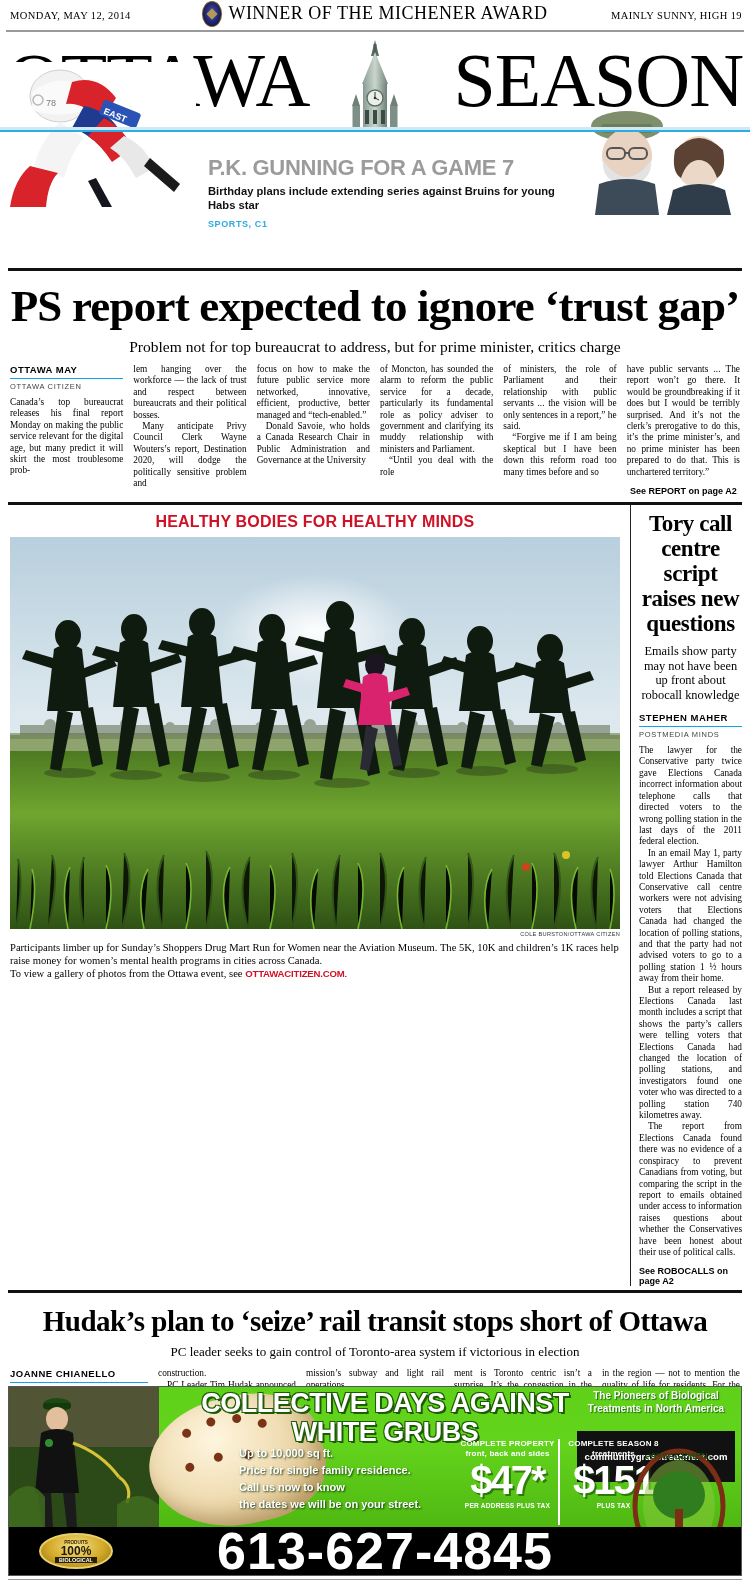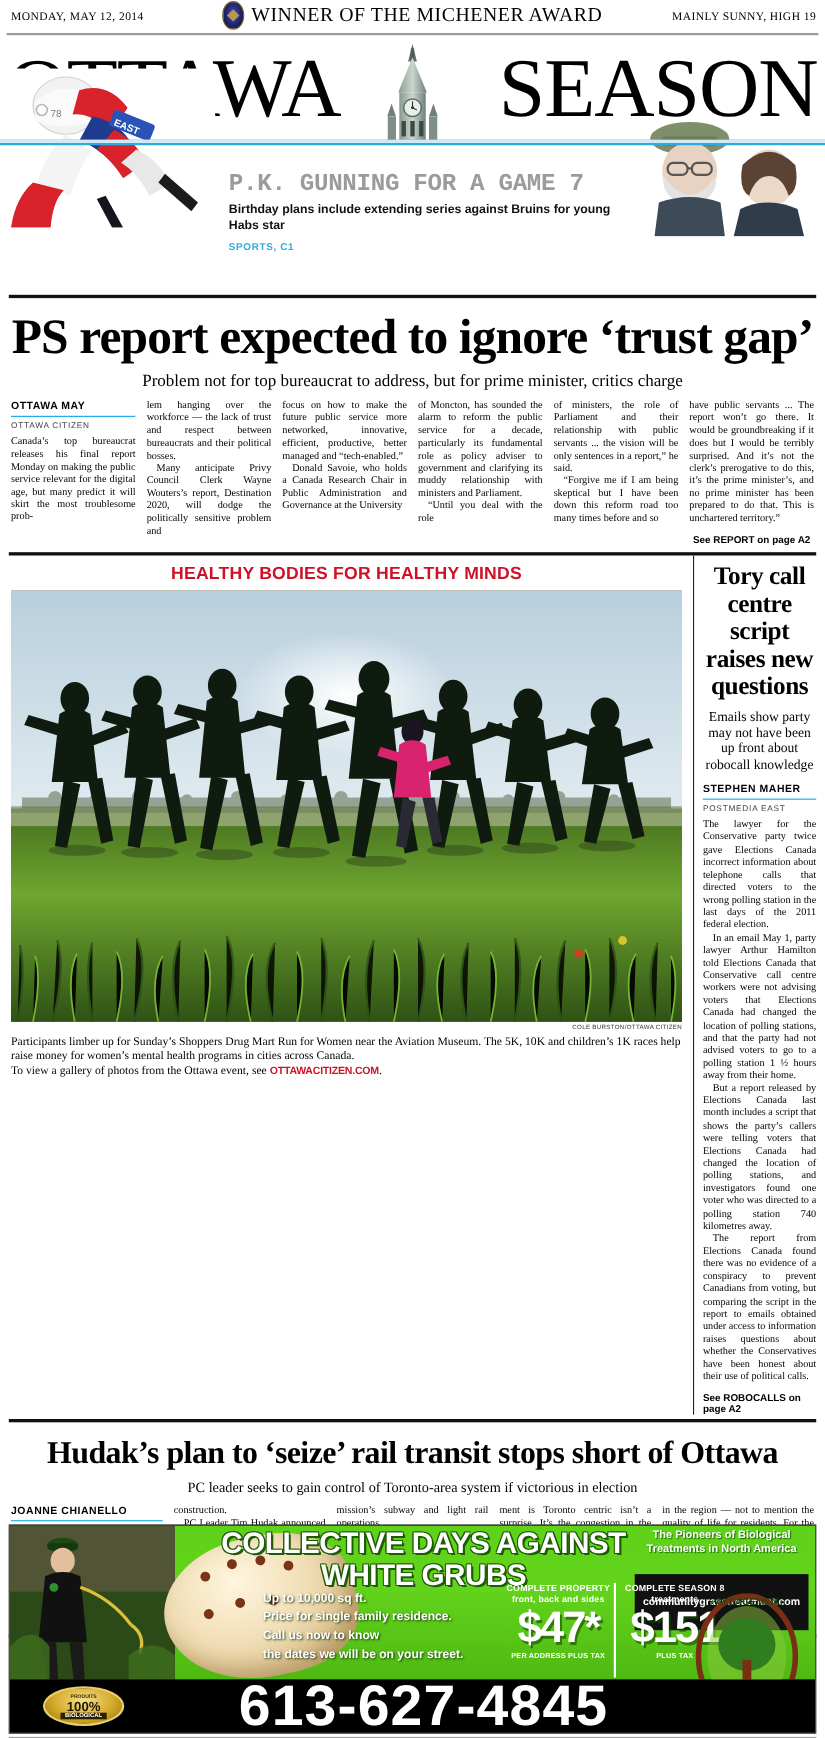--- a/index.html
+++ b/index.html
@@ -87,21 +87,21 @@
   }
   .teaser-spacer-l { width:196px; }
   .teaser-spacer-r { width:175px; }
   .teaser {
     flex:1; padding:6px 12px 0 12px; position:relative;
   }
   .teaser + .teaser:before {
     content:""; position:absolute; left:0; top:4px; bottom:8px; width:1px; background:#bbb;
   }
   .teaser h2 {
-    margin:0; font-family:Liberation Mono, monospace;
+    margin:0; font-family:Liberation Sans, sans-serif;
     font-weight:bold; font-size:22px; line-height:23px; color:#9b9b9b;
     letter-spacing:-.3px;
   }
   .teaser p.sub {
     margin:6px 0 0 0; font-family:"Liberation Sans", sans-serif;
     font-weight:bold; font-size:11.2px; line-height:13.5px; color:#111;
   }
   .teaser p.sec {
     margin:7px 0 0 0; font-family:"Liberation Sans", sans-serif;
     font-weight:bold; font-size:9px; letter-spacing:.6px; color:#2bace2;
@@ -612,21 +612,21 @@
       <div class="caption">
         <span>Participants limber up for Sunday’s Shoppers Drug Mart Run for Women near the Aviation Museum. The 5K, 10K and children’s 1K races help raise money for women’s mental health programs in cities across Canada.</span><br>
         <span>To view a gallery of photos from the Ottawa event, see </span><span class="url">OTTAWACITIZEN.COM</span><span>.</span>
       </div>
     </div>
 
     <div class="mid-right">
       <div class="tory-head">Tory call centre script raises new questions</div>
       <div class="tory-deck">Emails show party may not have been up front about robocall knowledge</div>
       <div class="byline-name">STEPHEN MAHER</div>
-      <div class="byline-org">POSTMEDIA EAST</div>
+      <div class="byline-org">POSTMEDIA MINDS</div>
       <div class="bodytext">
         <p>The lawyer for the Conservative party twice gave Elections Canada incorrect information about telephone calls that directed voters to the wrong polling station in the last days of the 2011 federal election.</p>
         <p>In an email May 1, party lawyer Arthur Hamilton told Elections Canada that Conservative call centre workers were not advising voters that Elections Canada had changed the location of polling stations, and that the party had not advised voters to go to a polling station 1 ½ hours away from their home.</p>
         <p>But a report released by Elections Canada last month includes a script that shows the party’s callers were telling voters that Elections Canada had changed the location of polling stations, and investigators found one voter who was directed to a polling station 740 kilometres away.</p>
         <p>The report from Elections Canada found there was no evidence of a conspiracy to prevent Canadians from voting, but comparing the script in the report to emails obtained under access to information raises questions about whether the Conservatives have been honest about their use of political calls.</p>
       </div>
       <div class="jump" style="text-align:left">See ROBOCALLS on page A2</div>
     </div>
   </div>
 

